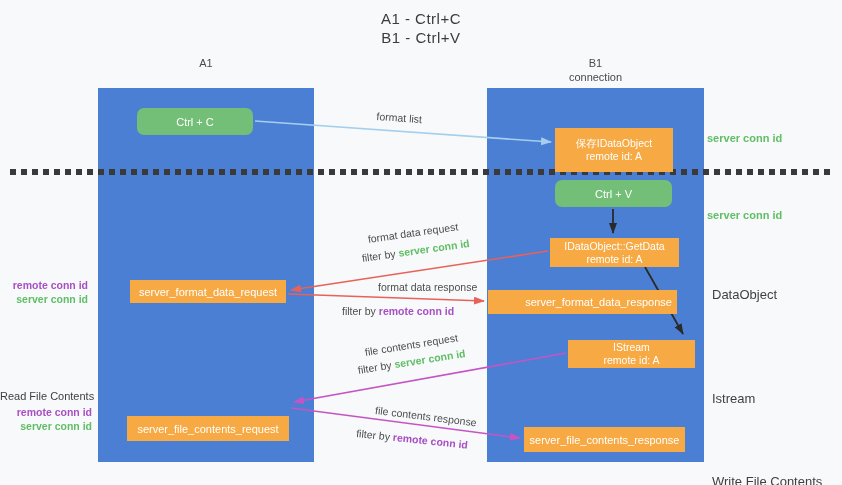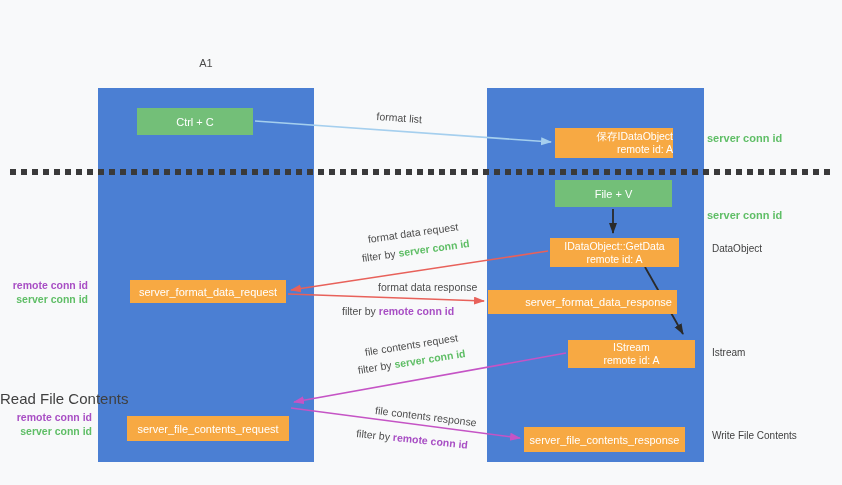--- a/index.html
+++ b/index.html
@@ -3,45 +3,51 @@
 <meta charset="utf-8">
 <style>
   html,body{margin:0;padding:0;background:#f8f9fa;font-family:"Liberation Sans",sans-serif;}
   .canvas{position:relative;width:842px;height:485px;background:#f8f9fa;overflow:hidden;}
   .title{position:absolute;left:0;top:9px;width:842px;text-align:center;font-size:15px;color:#3c3c3c;line-height:19px;letter-spacing:.5px;}
   .col-header{position:absolute;text-align:center;font-size:11px;color:#4a4a4a;line-height:14px;}
   .col{position:absolute;background:#4b7fd3;}
   svg.overlay{position:absolute;left:0;top:0;pointer-events:none;}
   .box{position:absolute;display:flex;flex-direction:column;align-items:center;justify-content:center;color:#fff;text-align:center;z-index:3;}
   .orange{background:#f7a943;}
-  .green-box{background:#73bf78;}
+  .green-box{background:#73bf78;border-radius:7px;}
   .one-line{font-size:11px;}
   .two-line{font-size:10.5px;line-height:13px;}
-  .side-label{position:absolute;font-size:10px;color:#3f3f3f;white-space:nowrap;z-index:3;}
+  .side-label{position:absolute;font-size:13px;color:#3f3f3f;white-space:nowrap;z-index:3;margin-top:44px;}
   .conn-green{position:absolute;font-size:11px;font-weight:bold;color:#5fbe66;white-space:nowrap;z-index:3;}
   .pair{position:absolute;text-align:right;font-size:10.5px;font-weight:bold;line-height:14px;white-space:nowrap;z-index:3;}
   .pair .remote{color:#a84fc4;}
   .pair .server{color:#5fbe66;}
   .read-block{position:absolute;text-align:right;white-space:nowrap;z-index:3;}
-  .read-block .head{font-size:15px;color:#3f3f3f;font-weight:normal;margin-bottom:3px;}
+  .read-block .head{font-size:11px;color:#3f3f3f;font-weight:normal;margin-bottom:3px;}
   .elabel{position:absolute;font-size:10.5px;color:#4d4d4d;white-space:nowrap;transform-origin:0 0;z-index:3;}
   .elabel .pre{margin-right:3px;}
   .elabel .key-green{color:#5fbe66;font-weight:bold;}
   .elabel .key-purple{color:#a84fc4;font-weight:bold;}
 </style>
 </head>
 <body>
 
 <div class="canvas">
 
   <div class="title">
+    <div>A1 - Ctrl+C</div>
+    <div>B1 - Ctrl+V</div>
   </div>
 
   <div class="col-header" style="left:98px;top:56px;width:216px;">
     <div>A1</div>
+  </div>
+  <div class="col-header" style="left:487px;top:56px;width:217px;">
+    <div>B1</div>
+    <div>connection</div>
   </div>
 
   <div class="col" style="left:98px;top:88px;width:216px;height:374px;"></div>
   <div class="col" style="left:487px;top:88px;width:217px;height:374px;"></div>
 
   <svg class="overlay" width="842" height="485" viewBox="0 0 842 485">
     <defs>
       <marker id="ah-blue" markerWidth="12" markerHeight="9" refX="10" refY="4" orient="auto" markerUnits="userSpaceOnUse">
         <path d="M0,0 L11,4 L0,8 z" fill="#a5cfee"></path>
       </marker>
@@ -64,27 +70,27 @@
     <line x1="288" y1="294" x2="484" y2="301" stroke="#e8615a" stroke-width="1.6" marker-end="url(#ah-red)"></line>
     <line x1="645" y1="267" x2="683" y2="334" stroke="#2a2a2a" stroke-width="1.8" marker-end="url(#ah-black)"></line>
     <line x1="566" y1="353" x2="294" y2="402" stroke="#c554c5" stroke-width="1.6" marker-end="url(#ah-magenta)"></line>
     <line x1="291" y1="408" x2="520" y2="438" stroke="#c554c5" stroke-width="1.6" marker-end="url(#ah-magenta)"></line>
   </svg>
 
   <div class="box green-box one-line" style="left:137px;top:108px;width:116px;height:27px;">
     <div>Ctrl + C</div>
   </div>
 
-  <div class="box orange two-line" style="left:555px;top:128px;width:118px;height:30px;align-items:flex-end;">
+  <div class="box orange two-line" style="left:555px;top:128px;width:118px;height:44px;">
     <div>保存IDataObject</div>
     <div>remote id: A</div>
   </div>
 
   <div class="box green-box one-line" style="left:555px;top:180px;width:117px;height:27px;">
-    <div>File + V</div>
+    <div>Ctrl + V</div>
   </div>
 
   <div class="box orange two-line" style="left:550px;top:238px;width:129px;height:29px;">
     <div>IDataObject::GetData</div>
     <div>remote id: A</div>
   </div>
 
   <div class="box orange one-line" style="left:130px;top:280px;width:156px;height:23px;">
     <div>server_format_data_request</div>
   </div>

